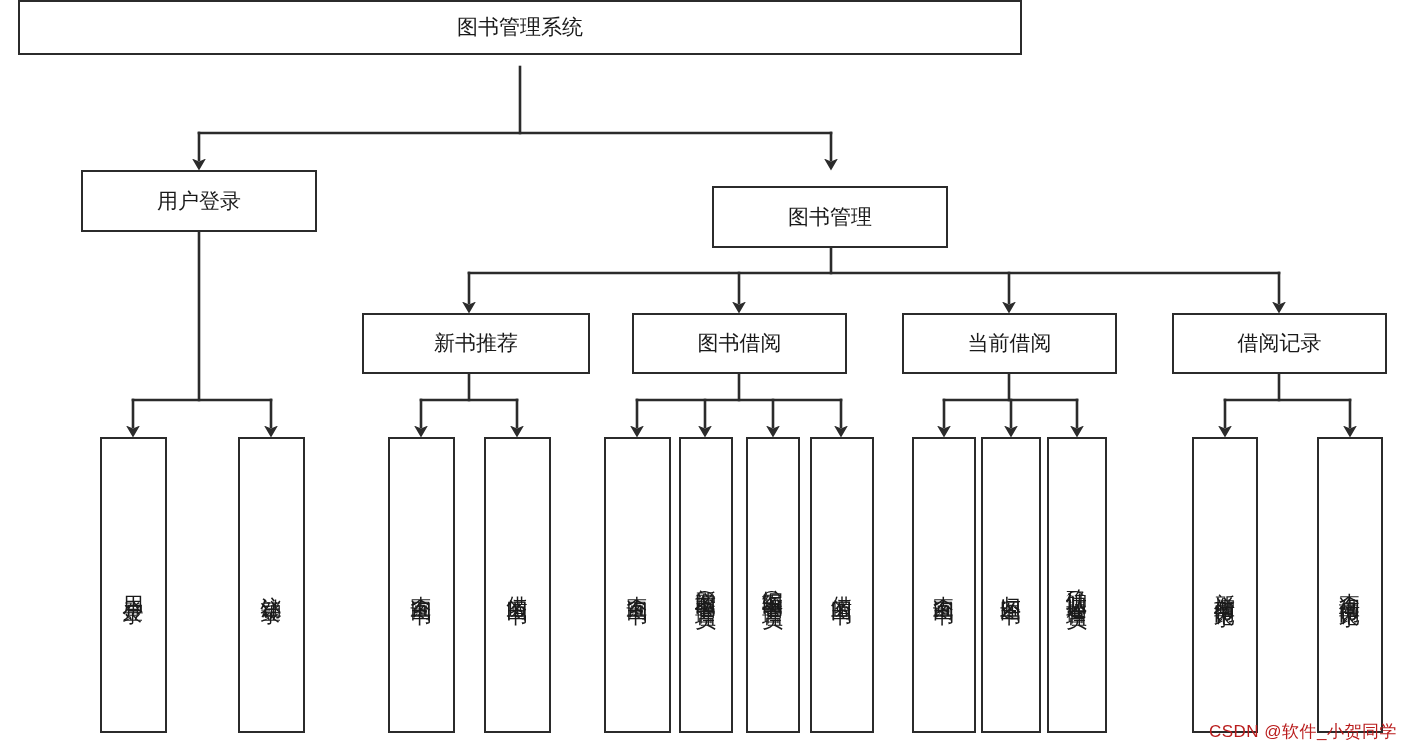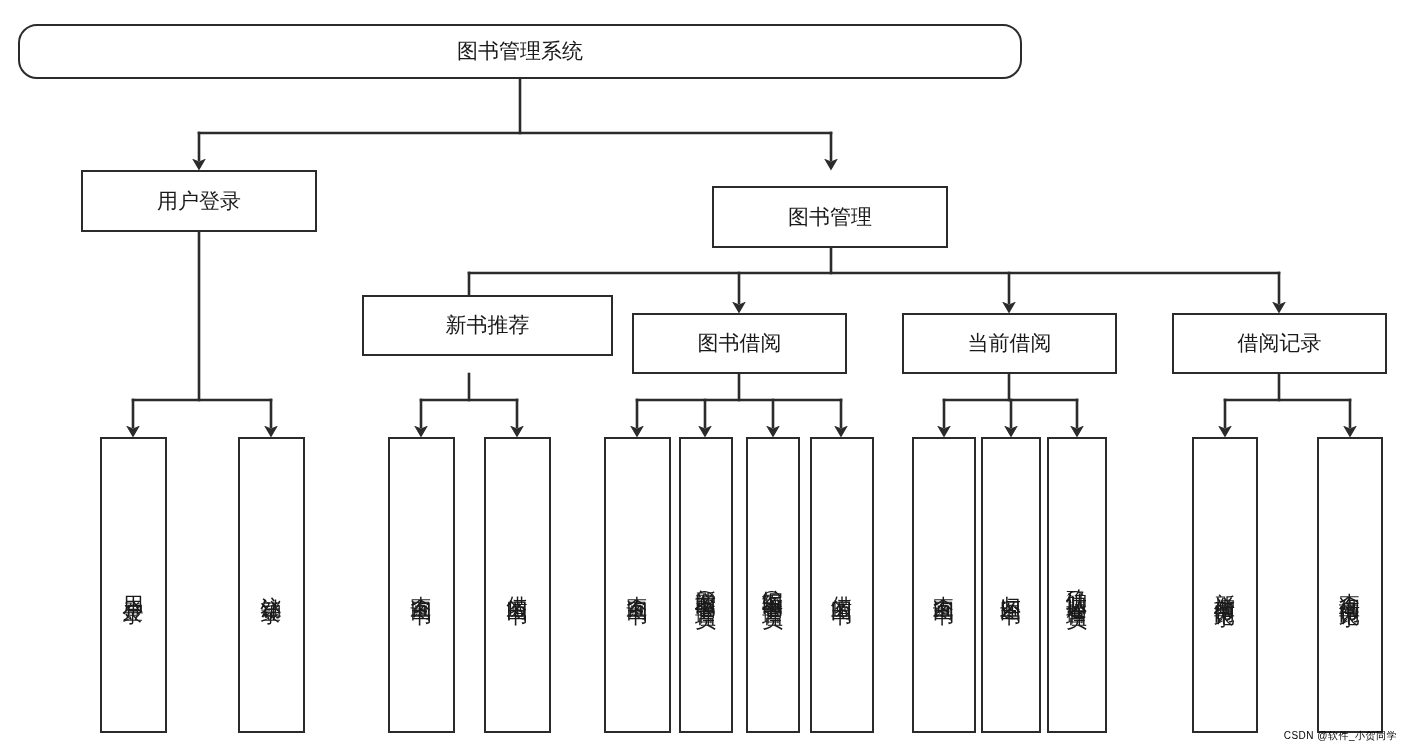--- a/index.html
+++ b/index.html
@@ -53,22 +53,22 @@
     writing-mode: vertical-rl;
     text-orientation: upright;
     font-size: 21px;
     letter-spacing: 3px;
     line-height: 1;
   }
   #watermark {
     position: absolute;
     right: 8px;
     bottom: 4px;
-    font-size: 10px;
-    color: #000000;
+    font-size: 17px;
+    color: #b91c1c;
     letter-spacing: 0.5px;
     white-space: nowrap;
     margin-top: 43px;
   }
 </style>
 </head>
 <body>
 
 <div id="canvas">
 
@@ -115,33 +115,33 @@
       <path d="M1011,400 L1011,427" marker-end="url(#ah)"></path>
       <path d="M1077,400 L1077,427" marker-end="url(#ah)"></path>
 
       <path d="M1279,374 L1279,400"></path>
       <path d="M1225,400 L1350,400"></path>
       <path d="M1225,400 L1225,427" marker-end="url(#ah)"></path>
       <path d="M1350,400 L1350,427" marker-end="url(#ah)"></path>
     </g>
   </svg>
 
-  <div class="node horiz" style="left:18px; top:24px; width:1004px; height:55px;border-radius:19px;">
+  <div class="node horiz" style="left:18px; top:0; width:1004px; height:55px;">
     <span class="node-label">图书管理系统</span>
   </div>
 
   <div class="node horiz" style="left:81px; top:170px; width:236px; height:62px;">
     <span class="node-label">用户登录</span>
   </div>
 
   <div class="node horiz" style="left:712px; top:170px; width:236px; height:62px;margin-top:16px;">
     <span class="node-label">图书管理</span>
   </div>
 
-  <div class="node horiz" style="left:362px; top:295px; width:251px; height:61px;">
+  <div class="node horiz" style="left:362px; top:313px; width:228px; height:61px;">
     <span class="node-label">新书推荐</span>
   </div>
 
   <div class="node horiz" style="left:632px; top:313px; width:215px; height:61px;">
     <span class="node-label">图书借阅</span>
   </div>
 
   <div class="node horiz" style="left:1172px; top:313px; width:215px; height:61px;">
     <span class="node-label">借阅记录</span>
   </div>

